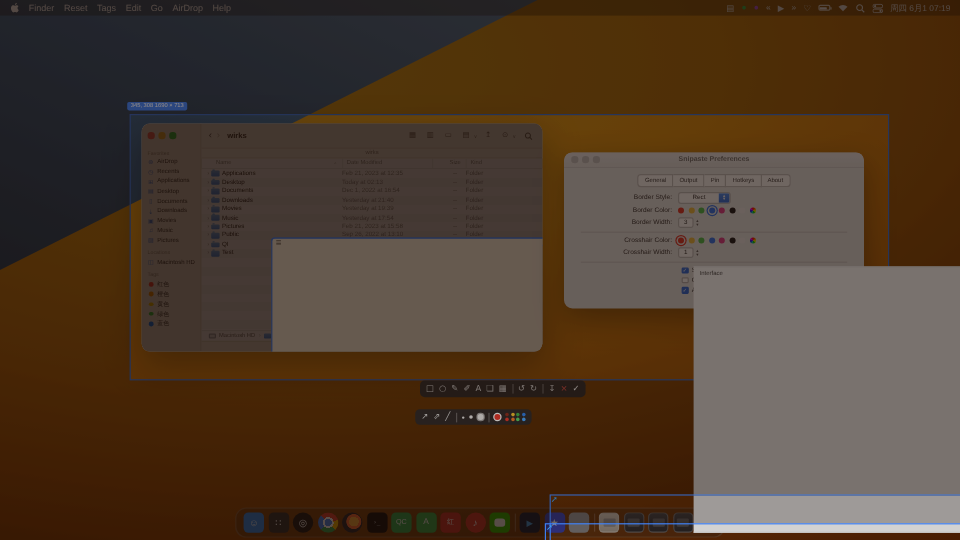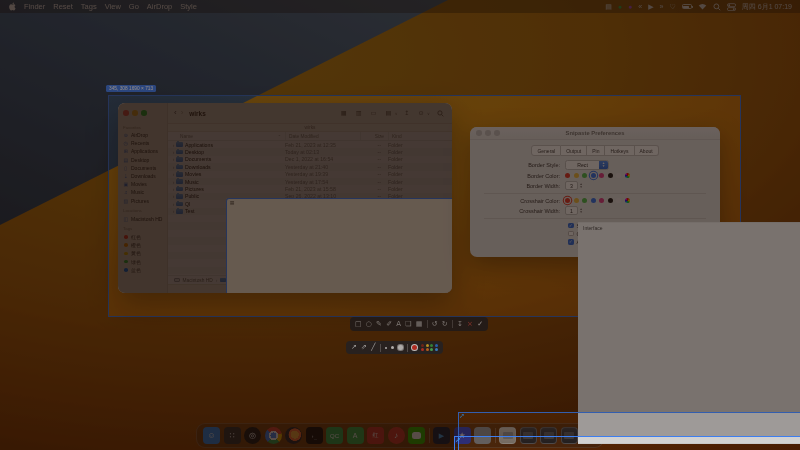--- a/index.html
+++ b/index.html
@@ -150,24 +150,24 @@
 
   <div class="menubar">
     <span class="m">
       <svg width="8" height="9" viewBox="0 0 14 16" style="display:block">
           <path fill="#f2f2f2" d="M11.6 8.4c0-1.8 1.5-2.7 1.6-2.7-.9-1.3-2.2-1.4-2.7-1.5-1.1-.1-2.2.7-2.7.7-.6 0-1.4-.7-2.4-.7-1.2 0-2.3.7-2.9 1.8-1.3 2.2-.3 5.4.9 7.2.6.9 1.3 1.8 2.2 1.8.9 0 1.2-.6 2.3-.6 1.1 0 1.4.6 2.3.6 1 0 1.6-.9 2.2-1.8.7-1 .9-2 .9-2.1-.1 0-1.7-.7-1.7-2.7zM9.9 2.9c.5-.6.8-1.4.7-2.2-.7 0-1.5.5-2 1.1-.4.5-.8 1.3-.7 2.1.8.1 1.5-.4 2-1z"></path>
         </svg>
     </span>
     <span class="m app">Finder</span>
     <span class="m">Reset</span>
     <span class="m">Tags</span>
-    <span class="m">View</span>
+    <span class="m">Edit</span>
     <span class="m">Go</span>
     <span class="m">AirDrop</span>
-    <span class="m">Style</span>
+    <span class="m">Help</span>
     <span class="mright">
       <span>▤</span>
       <span class="sg">●</span>
       <span class="sp">●</span>
       <span>«</span>
       <span>▶</span>
       <span>»</span>
       <span>♡</span>
       <span class="batt">
           <i></i>

